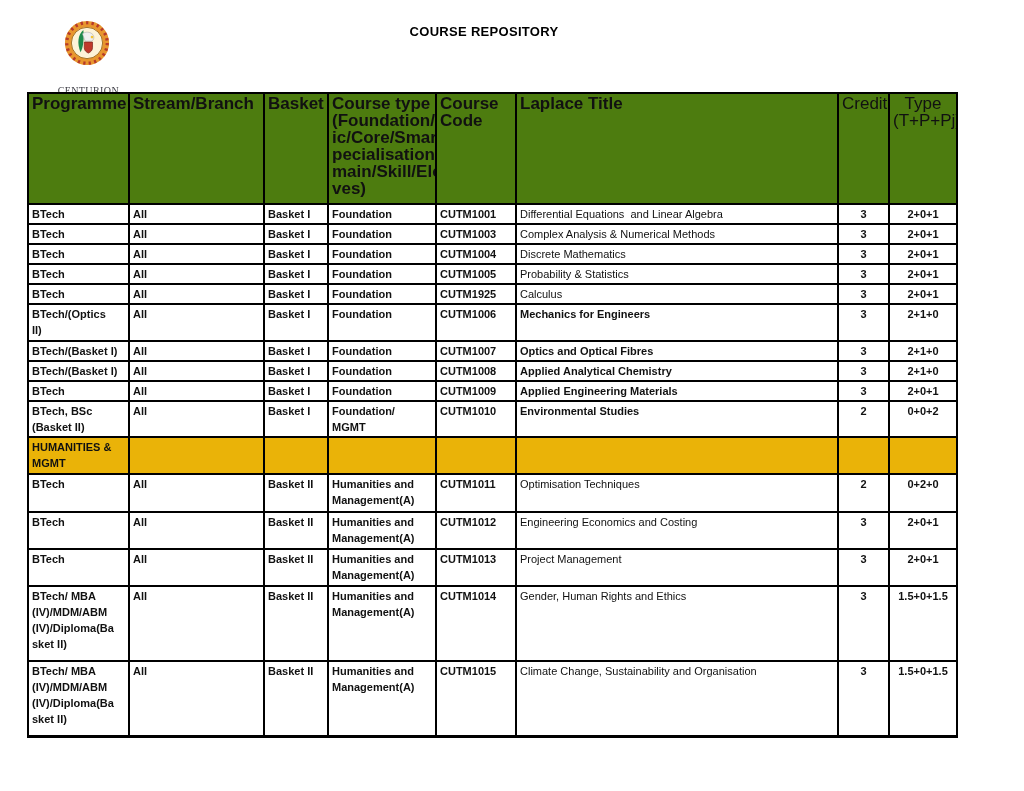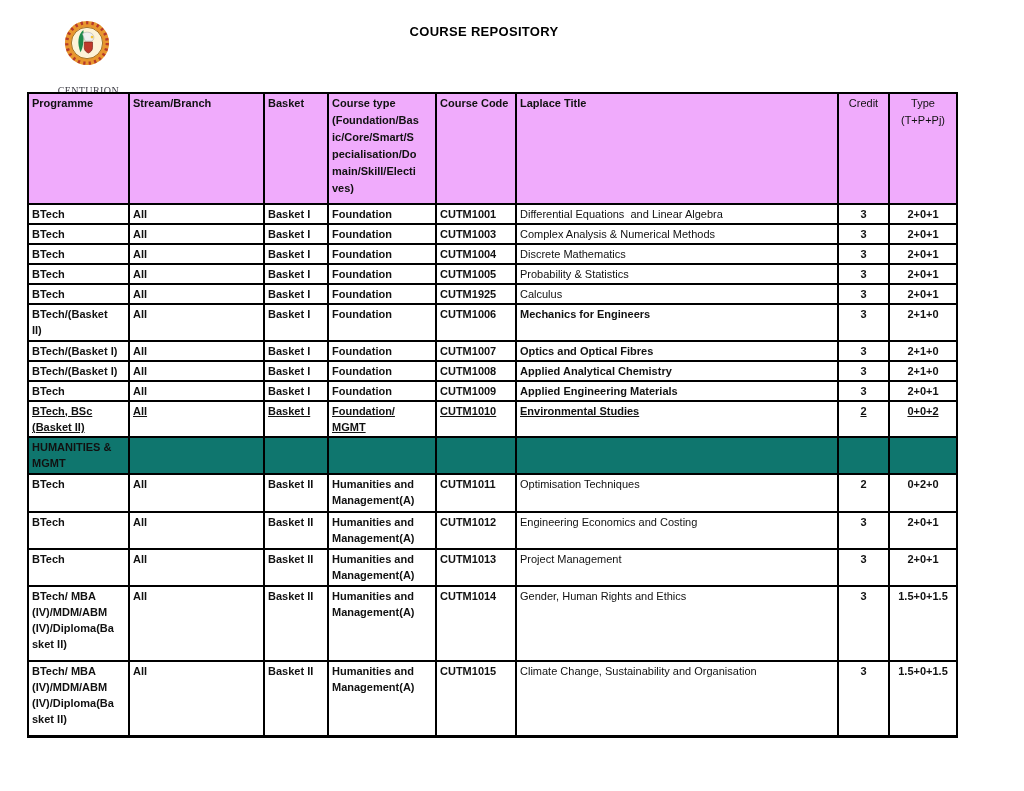--- a/index.html
+++ b/index.html
@@ -66,36 +66,36 @@
     border: 2px solid #000000;
     vertical-align: top;
     padding: 1px 3px;
     font-size: 11px;
     line-height: 16px;
     white-space: pre-wrap;
     overflow: hidden;
     text-align: left;
   }
   table.repo thead th {
-    background: #f0abfc;
+    background: #4d7c0f;
     font-weight: bold;
-    font-size: 11px;
+    font-size: 17px;
     line-height: 17px;
   }
   table.repo thead tr { height: 111px; }
   table.repo thead th:nth-child(7),
   table.repo thead th:nth-child(8) {
     font-weight: normal;
     text-align: center;
   }
   table.repo tbody td { font-weight: bold; }
   table.repo tbody td:nth-child(7),
   table.repo tbody td:nth-child(8) { text-align: center; }
   table.repo tbody td.fw-normal { font-weight: normal; }
-  table.repo tbody tr.section td { background: #0f766e; }
+  table.repo tbody tr.section td { background: #eab308; }
 </style>
 </head>
 <body>
 
 <div class="page">
 
   <div class="logo">
     <svg width="46" height="46" viewBox="0 0 100 100" aria-hidden="true">
       <circle cx="50" cy="50" r="48" fill="#e8962e"></circle>
       <circle cx="50" cy="50" r="44" fill="none" stroke="#b63a2a" stroke-width="7" stroke-dasharray="5 7"></circle>
@@ -185,21 +185,21 @@
           <td>BTech</td>
           <td>All</td>
           <td>Basket I</td>
           <td>Foundation</td>
           <td>CUTM1925</td>
           <td class="fw-normal">Calculus</td>
           <td>3</td>
           <td>2+0+1</td>
         </tr>
         <tr style="height: 37px;">
-          <td>BTech/(Basket
+          <td>BTech/(Optics
 II)</td>
           <td>All</td>
           <td>Basket I</td>
           <td>Foundation</td>
           <td>CUTM1006</td>
           <td>Mechanics for Engineers</td>
           <td>3</td>
           <td>2+1+0</td>
         </tr>
         <tr style="height: 19px;">
@@ -225,21 +225,21 @@
         <tr style="height: 19px;">
           <td>BTech</td>
           <td>All</td>
           <td>Basket I</td>
           <td>Foundation</td>
           <td>CUTM1009</td>
           <td>Applied Engineering Materials</td>
           <td>3</td>
           <td>2+0+1</td>
         </tr>
-        <tr style="height: 28px; text-decoration: underline;">
+        <tr style="height: 28px;">
           <td>BTech, BSc
 (Basket II)</td>
           <td>All</td>
           <td>Basket I</td>
           <td>Foundation/
 MGMT</td>
           <td>CUTM1010</td>
           <td>Environmental Studies</td>
           <td>2</td>
           <td>0+0+2</td>

